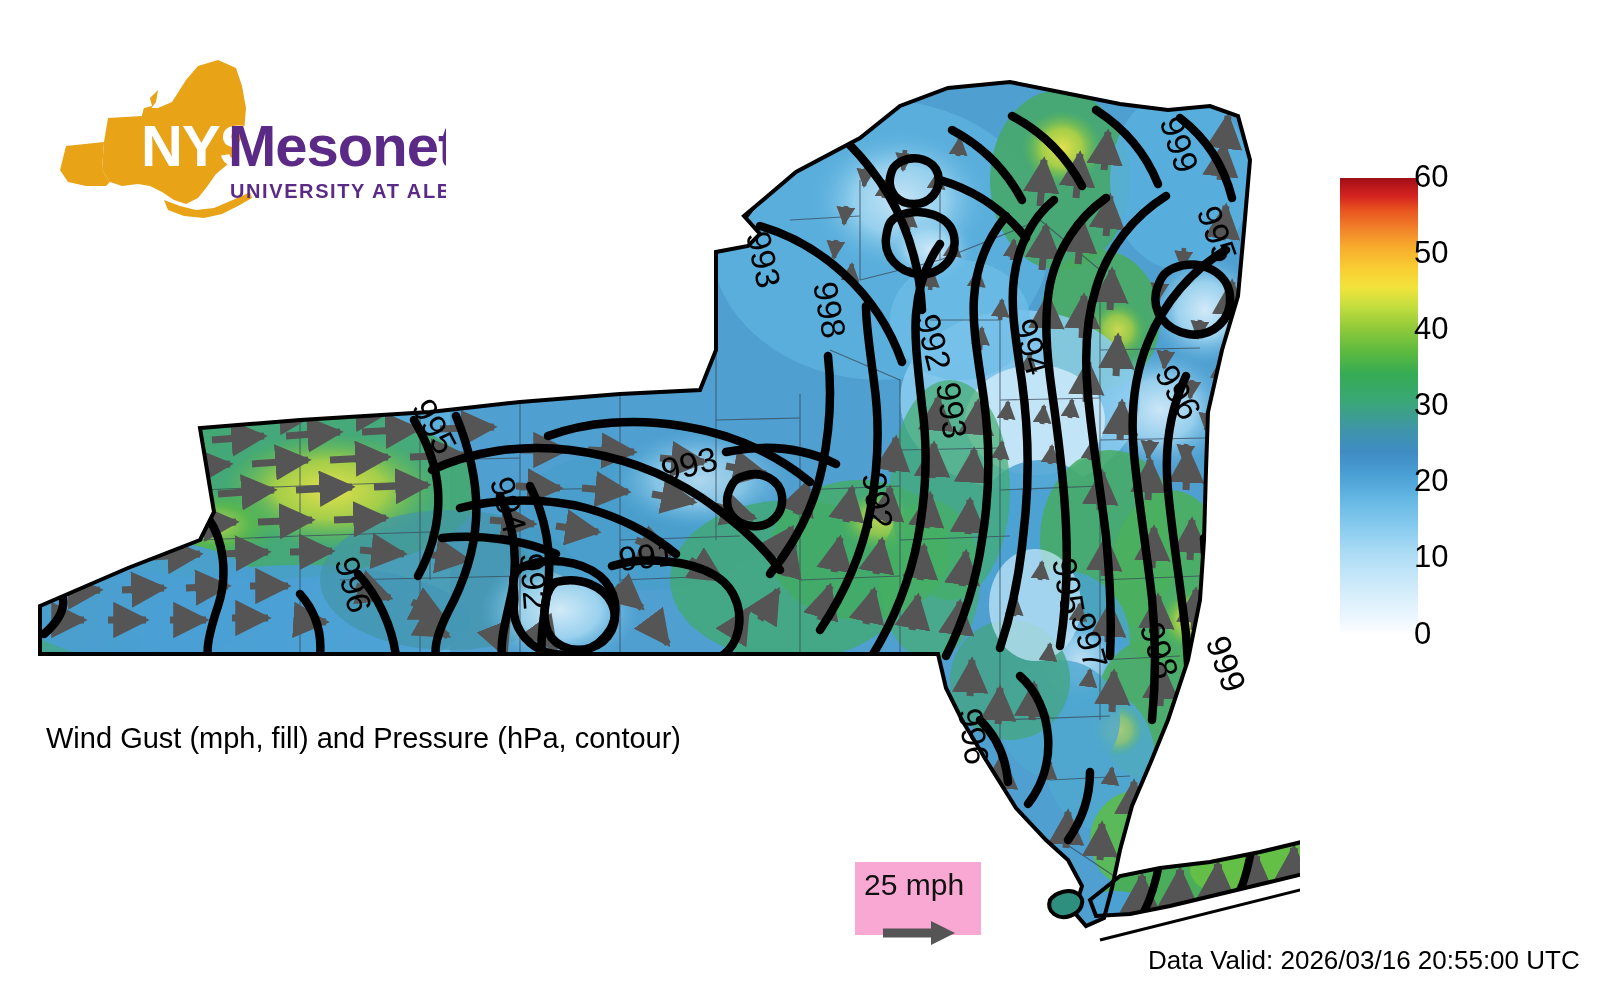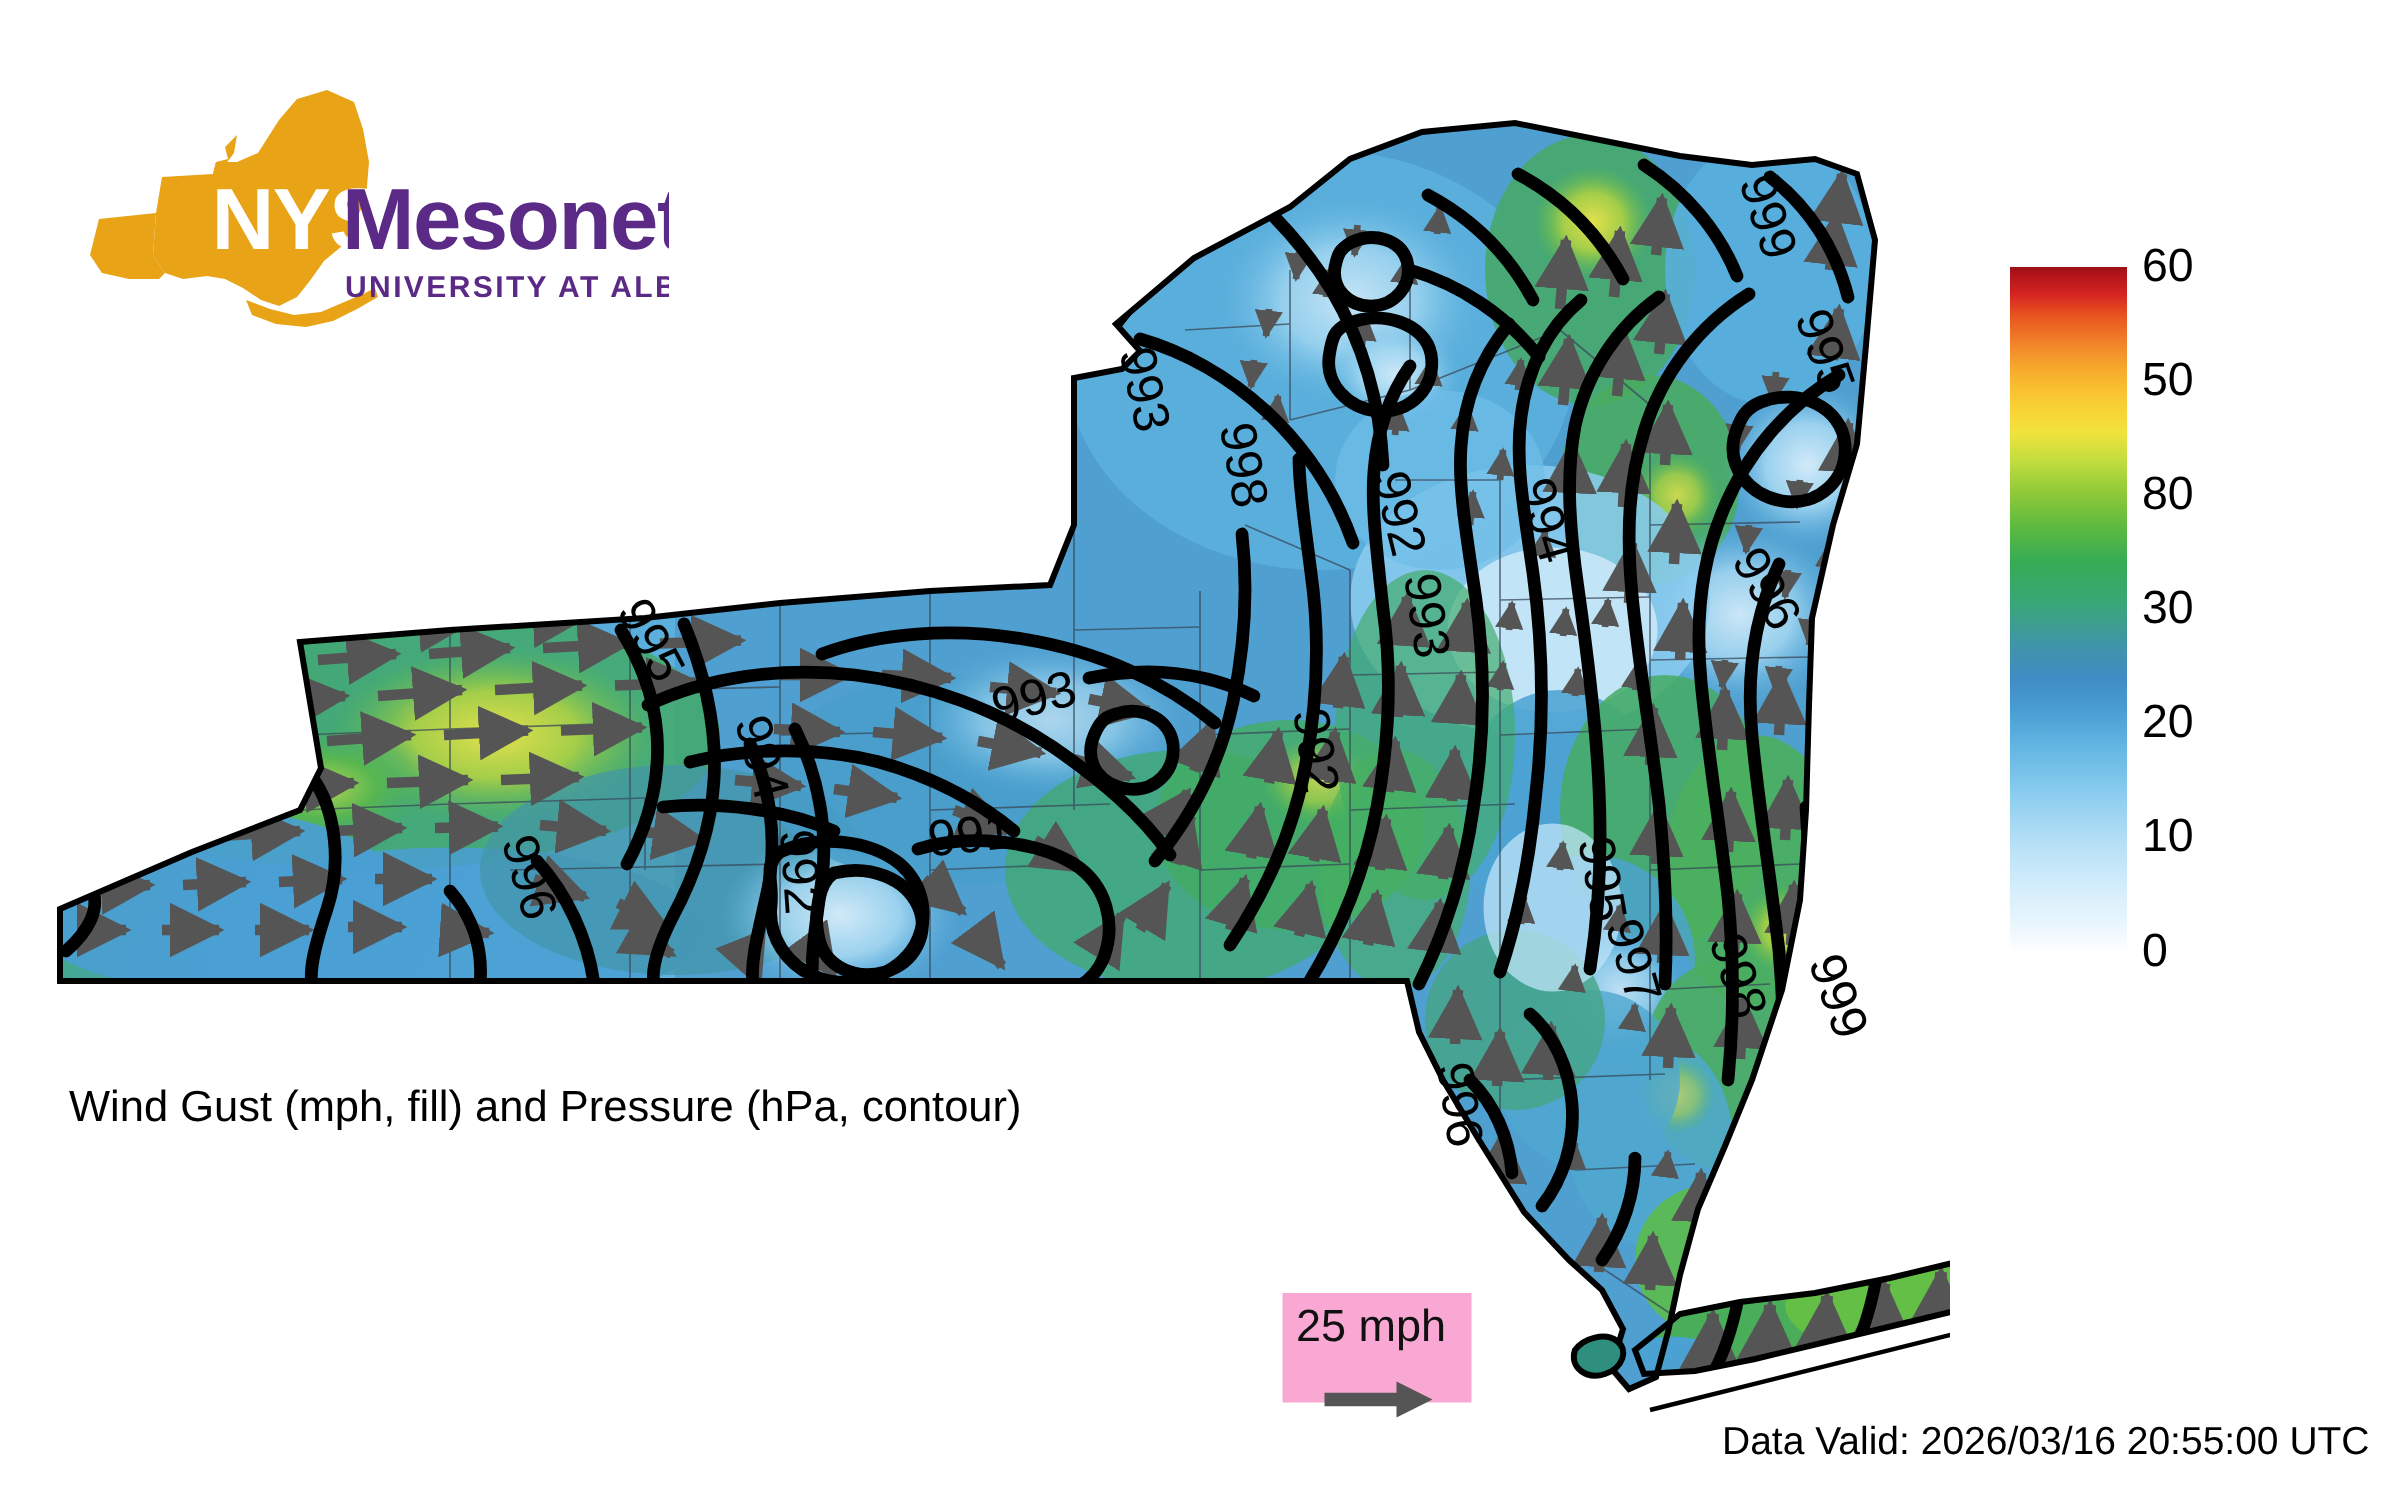--- a/index.html
+++ b/index.html
@@ -37,21 +37,21 @@
       #f2e33c 76%,
       #f9cf33 80%,
       #f7ab2c 85%,
       #f2812a 89%,
       #e8531f 93%,
       #d52421 96%,
       #b01319 99%,
       #9c1016 100%);
   }
   .cb-label{
-    position:absolute;left:98px;font-size:31px;color:#000;
+    position:absolute;left:84px;font-size:31px;color:#000;
     line-height:1;letter-spacing:0px;
   }
   
   #caption{position:absolute;left:46px;top:712px;width:820px;margin-top:12px;}
   .cap-line{font-size:29px;line-height:1.0;margin-bottom:32px;color:#000;white-space:nowrap;}
   
   #wind-key{
     position:absolute;left:855px;top:862px;width:126px;height:73px;
     background:#f9a8d4;
   }
@@ -564,21 +564,21 @@
     <text x="1215" y="648" transform="rotate(70 1215 648)" text-anchor="middle">999</text>
     <text x="962" y="718" transform="rotate(82 962 718)" text-anchor="middle">996</text>
   </g>
 </svg>
 </div>
 
 <div id="colorbar-panel">
   <div id="cbar"></div>
   <div class="cb-label" style="top:1px">60</div>
   <div class="cb-label" style="top:77px">50</div>
-  <div class="cb-label" style="top:153px">80</div>
+  <div class="cb-label" style="top:153px">40</div>
   <div class="cb-label" style="top:229px">30</div>
   <div class="cb-label" style="top:305px">20</div>
   <div class="cb-label" style="top:381px">10</div>
   <div class="cb-label" style="top:458px">0</div>
 </div>
 
 <div id="caption">
   <div class="cap-line">Wind Gust (mph, fill) and Pressure (hPa, contour)</div>
 </div>
 

